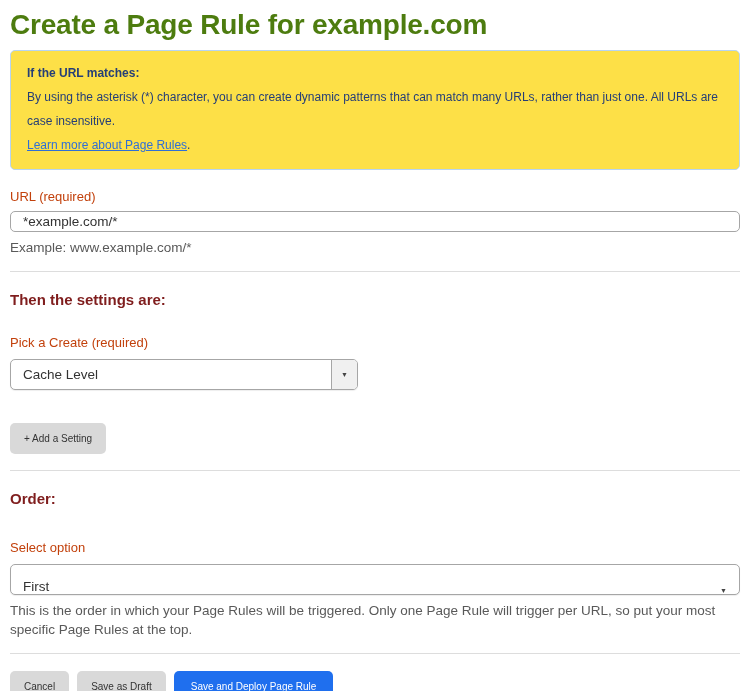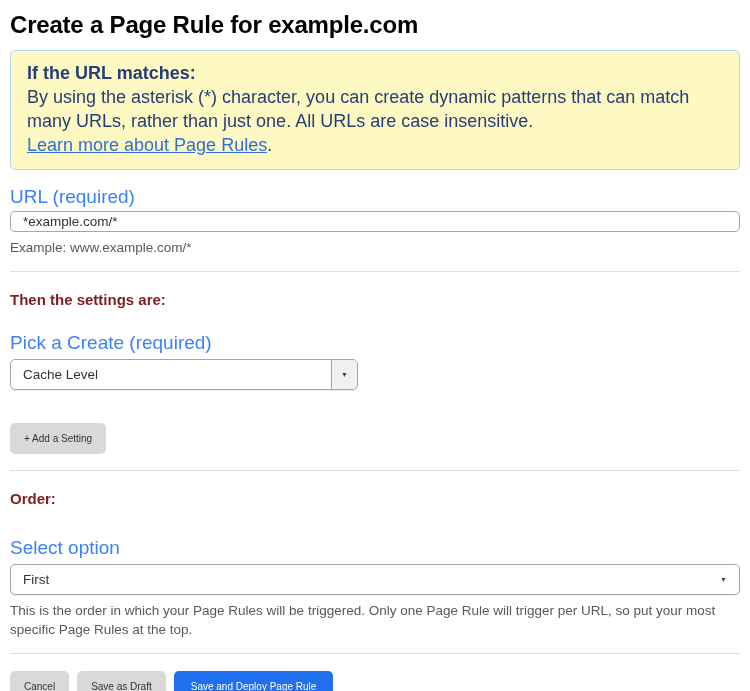--- a/index.html
+++ b/index.html
@@ -7,49 +7,49 @@
   body {
     width: 750px;
     min-height: 691px;
     background: #ffffff;
     font-family: "Liberation Sans", sans-serif;
     color: #333333;
   }
   .container { padding: 0 10px 12px 10px; }
 
   .page-title {
-    font-size: 24px;
+    font-size: 28px;
     line-height: 24px;
     font-weight: bold;
-    color: #000000;
+    color: #4d7c0f;
     margin: 13px 0 0 0;
     letter-spacing: -0.2px;
   }
 
   .info-box {
     margin-top: 13px;
-    background: #fef9c3;
+    background: #fde047;
     border: 1px solid #b7d4f1;
     border-radius: 5px;
     padding: 10px 16px 12px 16px;
     color: #253e77;
-    font-size: 18px;
+    font-size: 12px;
     line-height: 24px;
   }
   .info-box .info-heading { font-weight: bold; }
   .info-box .info-link {
     color: #2f6fd6;
     text-decoration: underline;
     cursor: pointer;
   }
 
   .field-label {
-    font-size: 19px;
+    font-size: 13px;
     line-height: 16px;
-    color: #3b82f6;
+    color: #c2410c;
   }
   .mt-label { margin-top: 19px; }
 
   .text-input {
     display: block;
     width: 100%;
     height: 21px;
     margin-top: 6px;
     border: 1px solid #a6a6a6;
     border-radius: 5px;
@@ -116,21 +116,21 @@
     align-self: stretch;
     border-left: 1px solid #a6a6a6;
     background: #f0f0f0;
     border-radius: 0 4px 4px 0;
     display: flex;
     align-items: center;
     justify-content: center;
     font-size: 7px;
     color: #444444;
   }
-  .select-full { width: 100%; }
+  .select-full { width: 100%; align-items: flex-end; }
 
   .btn {
     height: 31px;
     padding: 0 14px;
     border: none;
     border-radius: 5px;
     font-size: 10px;
     font-family: inherit;
     cursor: pointer;
     line-height: 31px;

